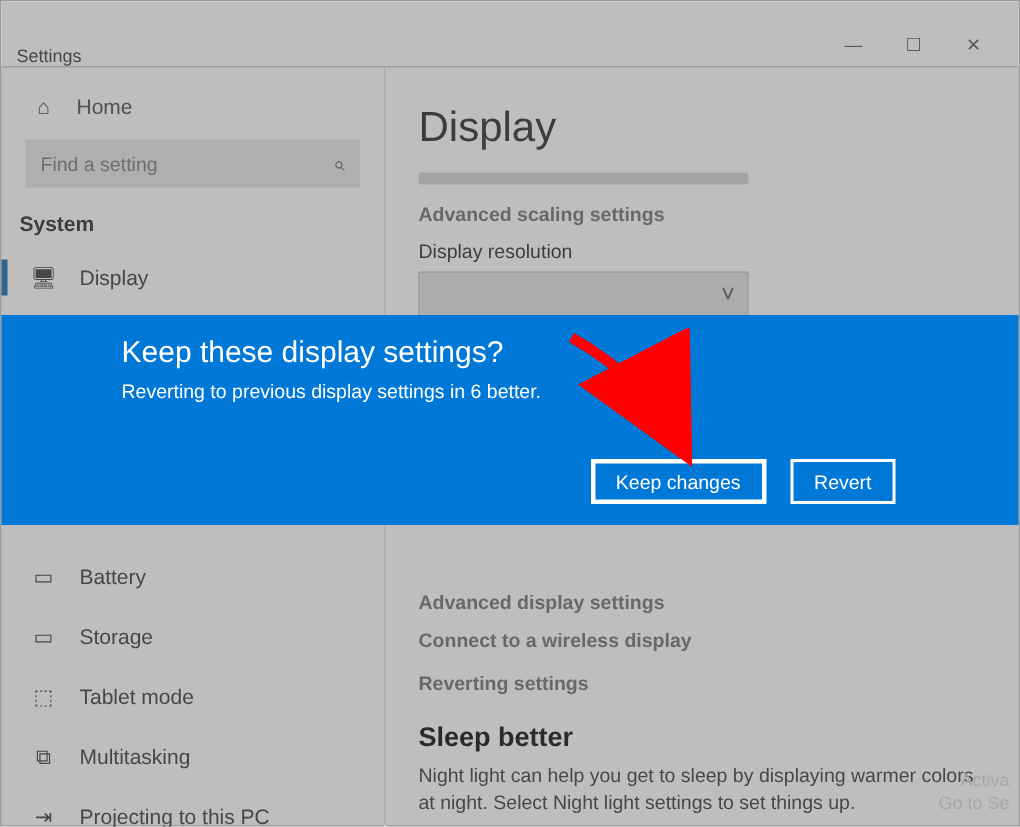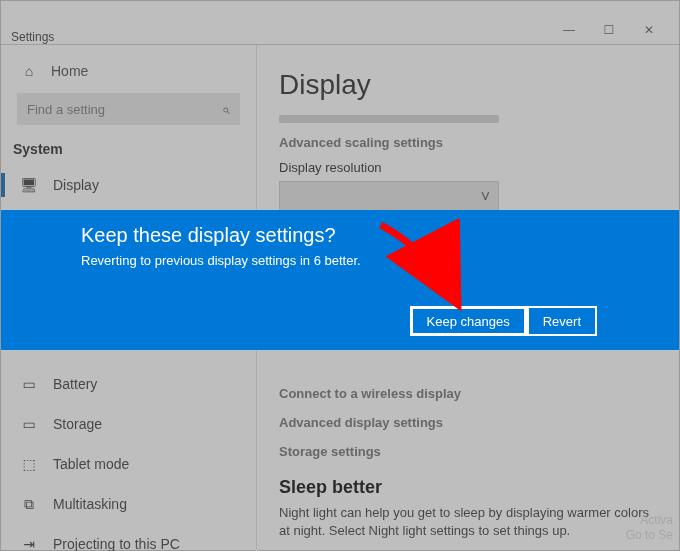--- a/index.html
+++ b/index.html
@@ -70,21 +70,21 @@
     background: rgba(100,100,100,0.42); pointer-events: none;
   }
   .dialog {
     position: absolute; left: 0; right: 0; top: 209px; height: 140px;
     background: #0078d7; color: #fff; padding: 14px 80px 0;
     pointer-events: auto;
   }
   .dlg-title { font-size: 20px; font-weight: 400; margin-bottom: 6px; }
   .dlg-msg { font-size: 13px; }
   .dlg-buttons {
-    position: absolute; right: 82px; bottom: 14px; display: flex; 
+    position: absolute; right: 82px; bottom: 14px; display: flex; gap: 16px;
   }
   .dlg-btn {
     border: 2px solid #fff; background: transparent; color: #fff;
     font-size: 13px; height: 30px; padding: 0 14px; min-width: 70px;
     display: inline-flex; align-items: center; justify-content: center;
   }
   .dlg-btn.primary { border-width: 3px; }
   .arrow {
     position: absolute; left: 370px; top: 218px; pointer-events: none; z-index: 5;
   }
@@ -152,23 +152,23 @@
       <div class="link grey">Advanced scaling settings</div>
       <div class="field-label">Display resolution</div>
       <div class="dropdown">
         <span>˅</span>
       </div>
       <div class="field-label" style="margin-top:14px">Display orientation</div>
       <div class="bar" style="margin-bottom:4px"></div>
 
       <div style="height:120px"></div>
 
+      <div class="link grey" style="margin-top:14px">Advanced display settings</div>
       <div class="link grey">Connect to a wireless display</div>
-      <div class="link grey" style="margin-top:14px">Advanced display settings</div>
-      <div class="link grey" style="margin-top:14px">Storage settings</div>
+      <div class="link grey" style="margin-top:14px">Reverting settings</div>
 
       <div class="section-head">Sleep better</div>
       <div class="para">Night light can help you get to sleep by displaying warmer colors at night. Select Night light settings to set things up.</div>
     </div>
   </div>
 
   <div class="overlay"></div>
 
   <div class="dialog">
     <div class="dlg-title">Keep these display settings?</div>

